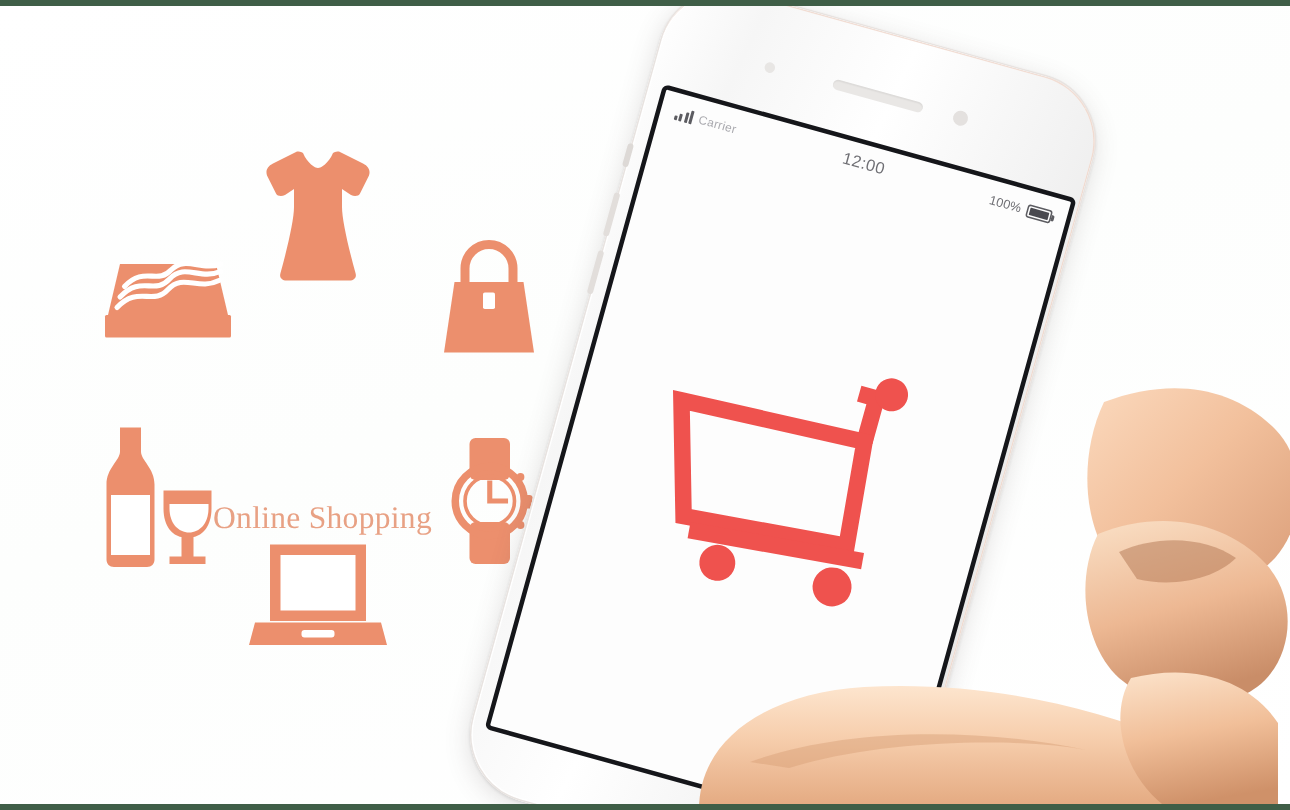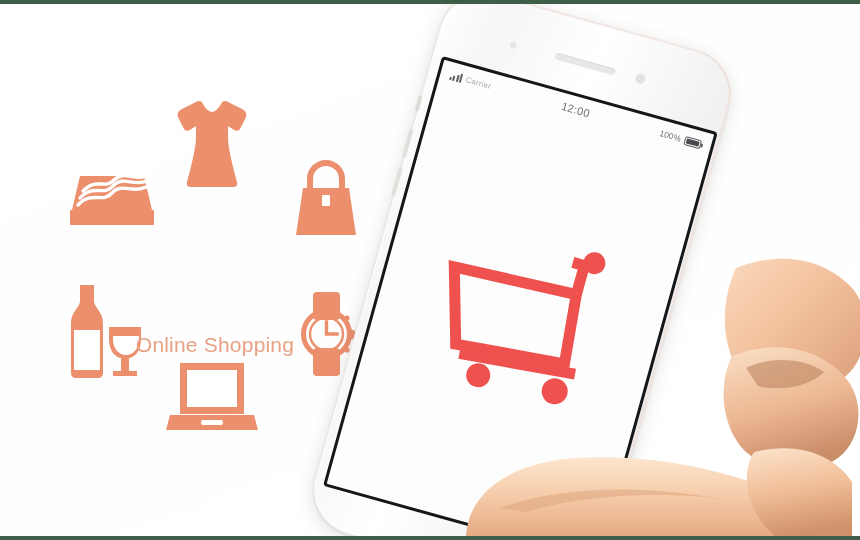--- a/index.html
+++ b/index.html
@@ -28,20 +28,21 @@
   .wheel{position:absolute;left:40px;top:78px;width:350px;height:372px;}
   .icon-slot{position:absolute;}
   .icon-slot svg{display:block;overflow:visible;}
 
   .label-online{
     position:absolute;left:0;top:255px;width:350px;
     text-align:center;
     font-size:21px;letter-spacing:.2px;
     color:#e8a184;
     white-space:nowrap;
+    font-family:Liberation Serif, serif;
   }
 
   
   .phone-area{position:absolute;left:380px;top:0;width:480px;height:540px;}
 
   .phone{
     position:absolute;
     left:22px;top:16px;
     width:300px;height:560px;
     transform:rotate(15.5deg);

